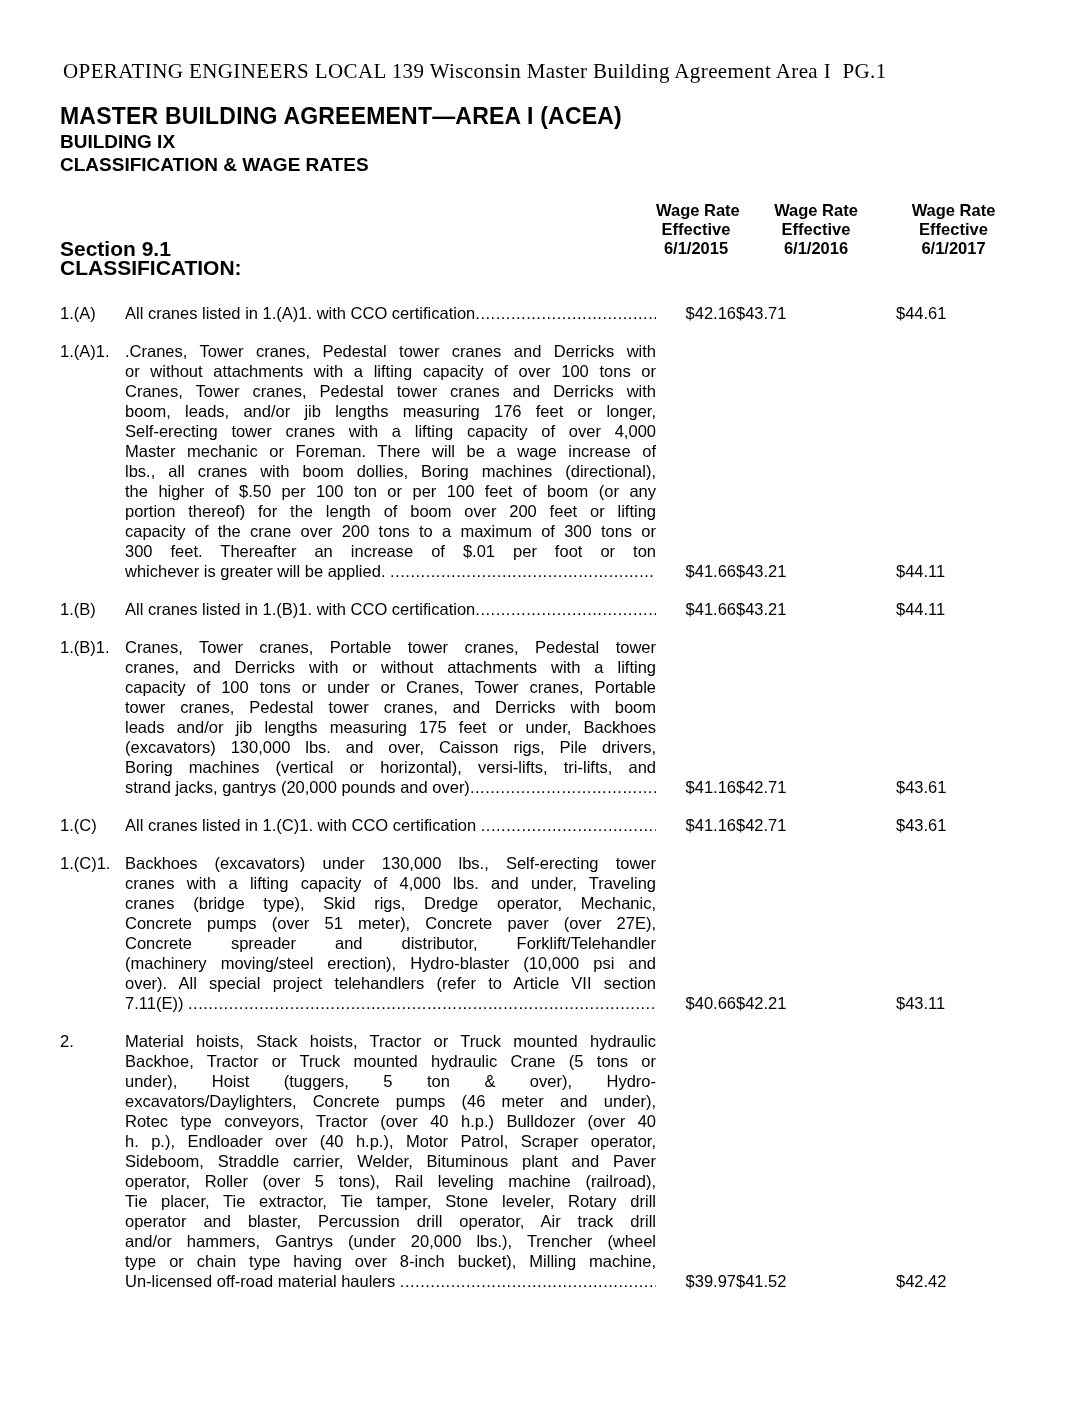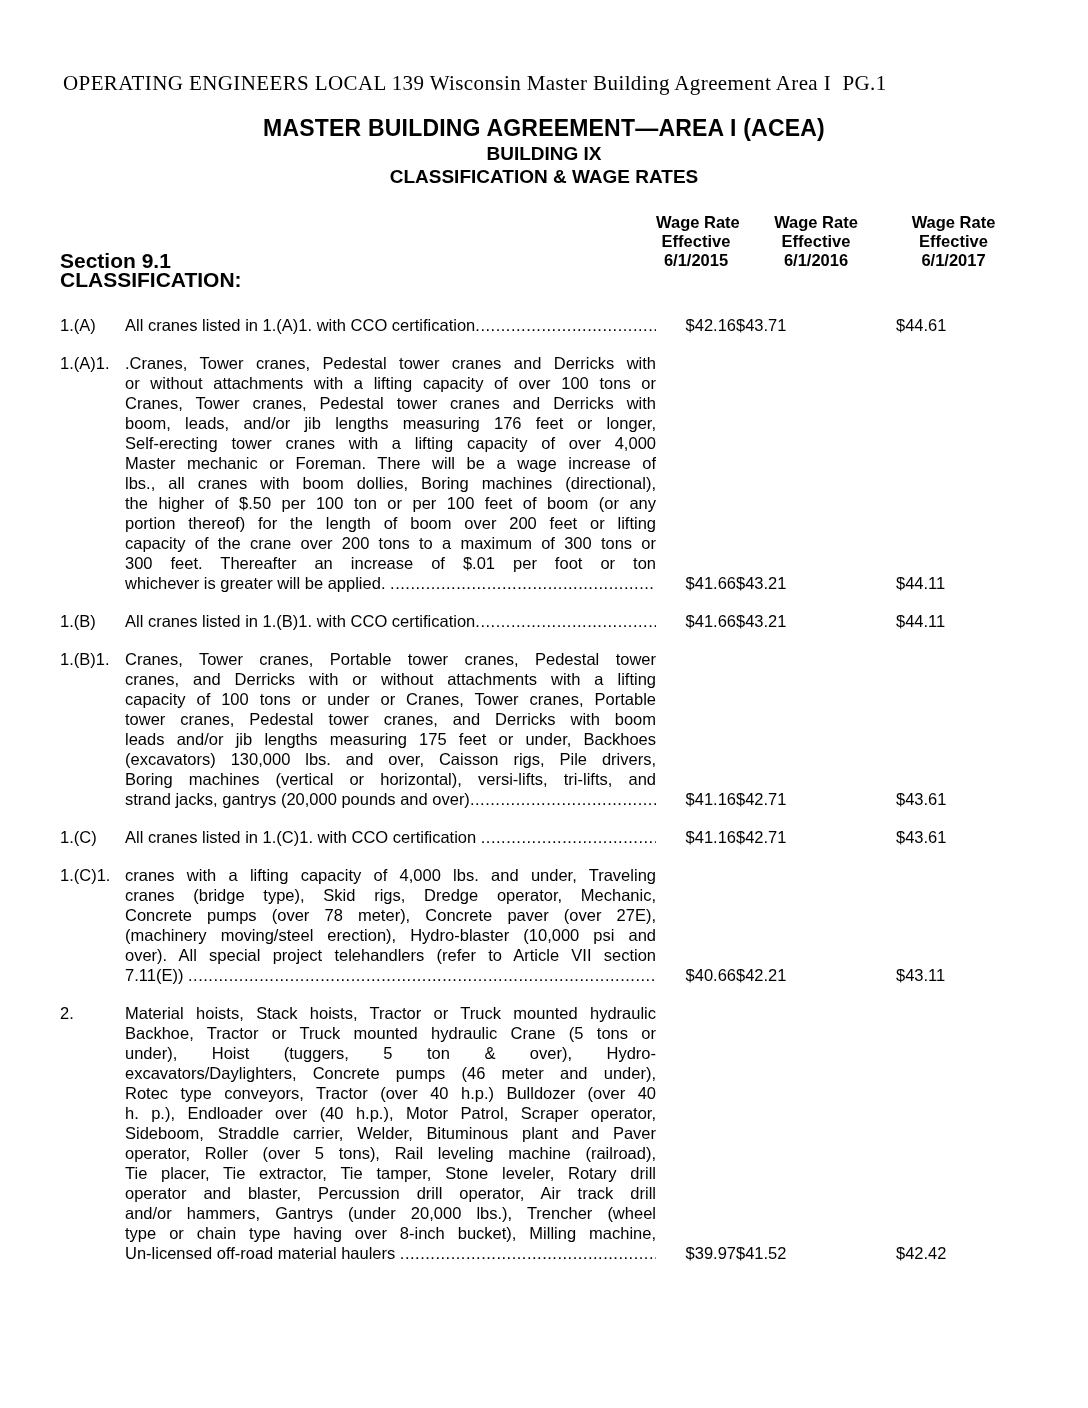--- a/index.html
+++ b/index.html
@@ -10,31 +10,30 @@
   body {
     width: 1088px; height: 1408px;
     color: #000000;
     font-family: "Liberation Sans", sans-serif;
     overflow: hidden;
   }
   .page {
     width: 1088px; height: 1335px;
     padding: 58px 0 0 60px;
     background: #ffffff;
-    margin-top: 12px;
   }
   .doc-header {
     font-family: "Liberation Serif", serif;
     font-size: 21px;
     line-height: 26px;
     letter-spacing: 0.4px;
     white-space: pre;
     margin-left: 3px;
   }
-  .centerblock { width: 968px; text-align: center; }
+  .centerblock { width: 968px; text-align: left; }
   .title {
     margin-top: 18px;
     font-size: 23px;
     line-height: 28px;
     font-weight: bold;
     letter-spacing: 0.2px;
   }
   .subtitle {
     font-size: 19px;
     line-height: 23px;
@@ -201,23 +200,25 @@
             <span class="leader">................................................................................................................................................................</span>
           </div>
         </div>
         <div class="rate rate1">$41.16</div>
         <div class="rate rate2">$42.71</div>
         <div class="rate rate3">$43.61</div>
       </div>
       <div class="row">
         <div class="num">1.(C)1.</div>
         <div class="content">
+          <div class="jline">Backhoes (excavators) under 130,000 lbs., Self-erecting tower</div>
           <div class="jline">cranes with a lifting capacity of 4,000 lbs. and under, Traveling</div>
           <div class="jline">cranes (bridge type), Skid rigs, Dredge operator, Mechanic,</div>
-          <div class="jline">Concrete pumps (over 78 meter), Concrete paver (over 27E),</div>
+          <div class="jline">Concrete pumps (over 51 meter), Concrete paver (over 27E),</div>
+          <div class="jline">Concrete spreader and distributor, Forklift/Telehandler</div>
           <div class="jline">(machinery moving/steel erection), Hydro-blaster (10,000 psi and</div>
           <div class="jline">over). All special project telehandlers (refer to Article VII section</div>
           <div class="lastline">
             <span class="ltext">7.11(E)) </span>
             <span class="leader">................................................................................................................................................................</span>
           </div>
         </div>
         <div class="rate rate1">$40.66</div>
         <div class="rate rate2">$42.21</div>
         <div class="rate rate3">$43.11</div>

